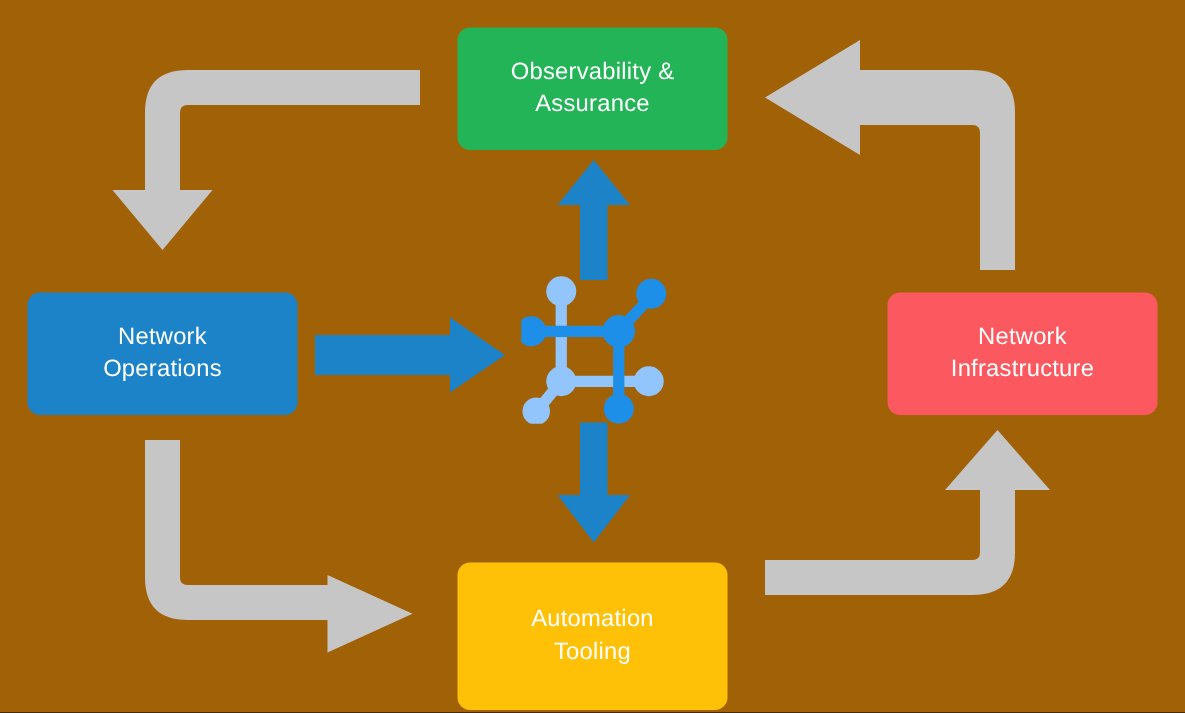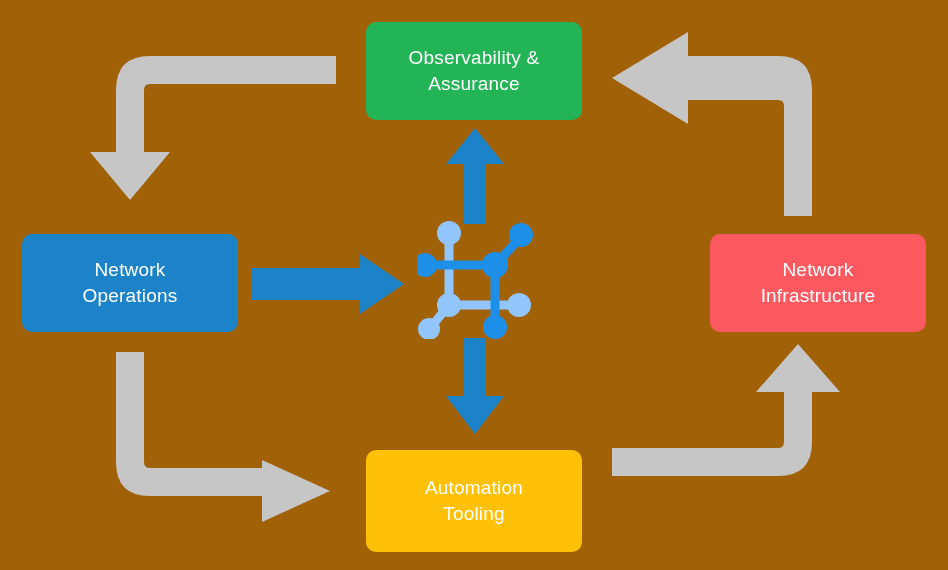--- a/index.html
+++ b/index.html
@@ -22,21 +22,21 @@
     line-height:1.35;
     font-weight:400;
     letter-spacing:.2px;
     white-space:pre-line;
     box-sizing:border-box;
     padding:4px 10px;
   }
   #box-observability{ left:366px; top:22px;  width:216px; height:98px;  background:#22B457; }
   #box-netops{       left:22px;  top:234px; width:216px; height:98px;  background:#1C83C8; }
   #box-netinfra{     left:710px; top:234px; width:216px; height:98px;  background:#FB5860; }
-  #box-automation{   left:366px; top:450px; width:216px; height:102px;  background:#FFC107;text-align:center; }
+  #box-automation{   left:366px; top:450px; width:216px; height:118px;  background:#FFC107;text-align:center; }
 
   .svg-layer{position:absolute;left:0;top:0;width:948px;height:570px;}
   .icon-hub{position:absolute;left:417px;top:217px;width:122px;height:122px;}
 </style>
 </head>
 <body>
 
 <div id="stage" style="background: #a16207; padding-left: 18px;">
 
   <svg class="svg-layer" viewBox="0 0 948 570">

